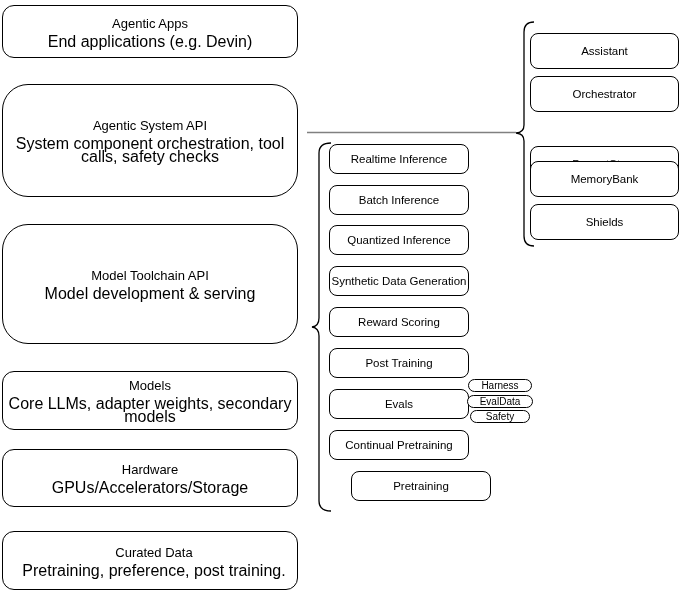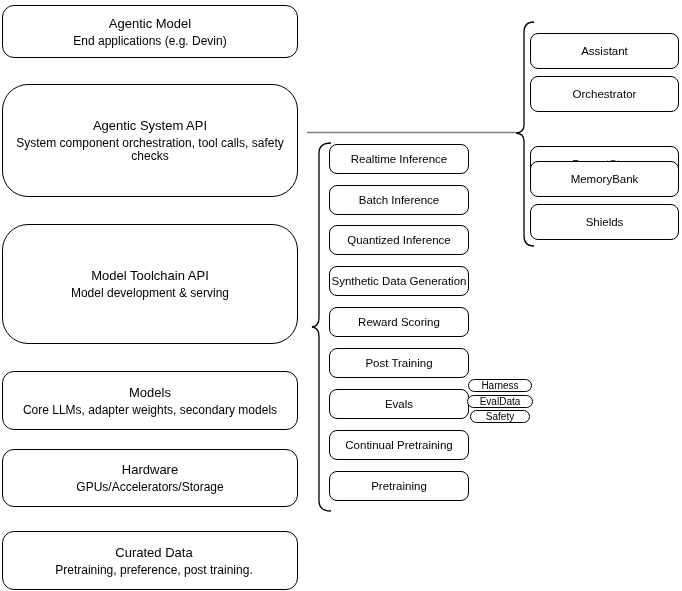--- a/index.html
+++ b/index.html
@@ -14,21 +14,21 @@
     background: #ffffff;
     display: flex;
     flex-direction: column;
     align-items: center;
     justify-content: center;
     text-align: center;
   }
   .left-node  { left: 2px; width: 296px; border-radius: 12px; }
   .left-node.big { border-radius: 26px; }
   .left-node .title { font-size: 13px; line-height: 16px; }
-  .left-node .subtitle { font-size: 12px; line-height: 13px; margin-top: 3px; text-align: center; }
+  .left-node .subtitle { font-size: 16px; line-height: 13px; margin-top: 3px; text-align: center; }
 
   .mid-node   { left: 329px; width: 140px; height: 30px; border-radius: 8px; }
   .right-node { left: 530px; width: 149px; height: 36px; border-radius: 8px; }
   .mid-node .label, .right-node .label { font-size: 11.5px; line-height: 13px; }
 
   .pill {
     position: absolute;
     border: 1px solid #000000;
     background: #ffffff;
     border-radius: 999px;
@@ -48,21 +48,21 @@
   <svg class="connectors" viewBox="0 0 682 591">
 
     <line x1="307" y1="132.5" x2="516" y2="132.5" stroke="#808080" stroke-width="1.3"></line>
 
     <path d="M 331 143 Q 319 143 319 153 L 319 318 Q 319 326 312 327 Q 319 328 319 336 L 319 501 Q 319 511 331 511" fill="none" stroke="#000000" stroke-width="1.3"></path>
 
     <path d="M 534 22 Q 524 22 524 32 L 524 125 Q 524 132.5 516 133 Q 524 133.5 524 141 L 524 236 Q 524 246 534 246" fill="none" stroke="#000000" stroke-width="1.3"></path>
   </svg>
 
   <div class="node left-node" style="top:5px; height:53px;">
-    <div class="title">Agentic Model</div>
+    <div class="title">Agentic Apps</div>
     <div class="subtitle">End applications (e.g. Devin)</div>
   </div>
 
   <div class="node left-node big" style="top:84px; height:113px;">
     <div class="title">Agentic System API</div>
     <div class="subtitle">System component orchestration, tool calls, safety checks</div>
   </div>
 
   <div class="node left-node big" style="top:224px; height:120px;">
     <div class="title">Model Toolchain API</div>
@@ -101,21 +101,21 @@
   </div>
   <div class="node mid-node" style="top:348px;">
     <div class="label">Post Training</div>
   </div>
   <div class="node mid-node" style="top:389px;">
     <div class="label">Evals</div>
   </div>
   <div class="node mid-node" style="top:430px;">
     <div class="label">Continual Pretraining</div>
   </div>
-  <div class="node mid-node" style="top:471px;">
+  <div class="node mid-node" style="top:471px;margin-left:22px;">
     <div class="label">Pretraining</div>
   </div>
 
   <div class="pill" style="left:468px; top:379px; width:64px; height:13px;">
     <span>Harness</span>
   </div>
   <div class="pill" style="left:467px; top:395px; width:66px; height:13px;">
     <span>EvalData</span>
   </div>
   <div class="pill" style="left:470px; top:410px; width:60px; height:13px;">

